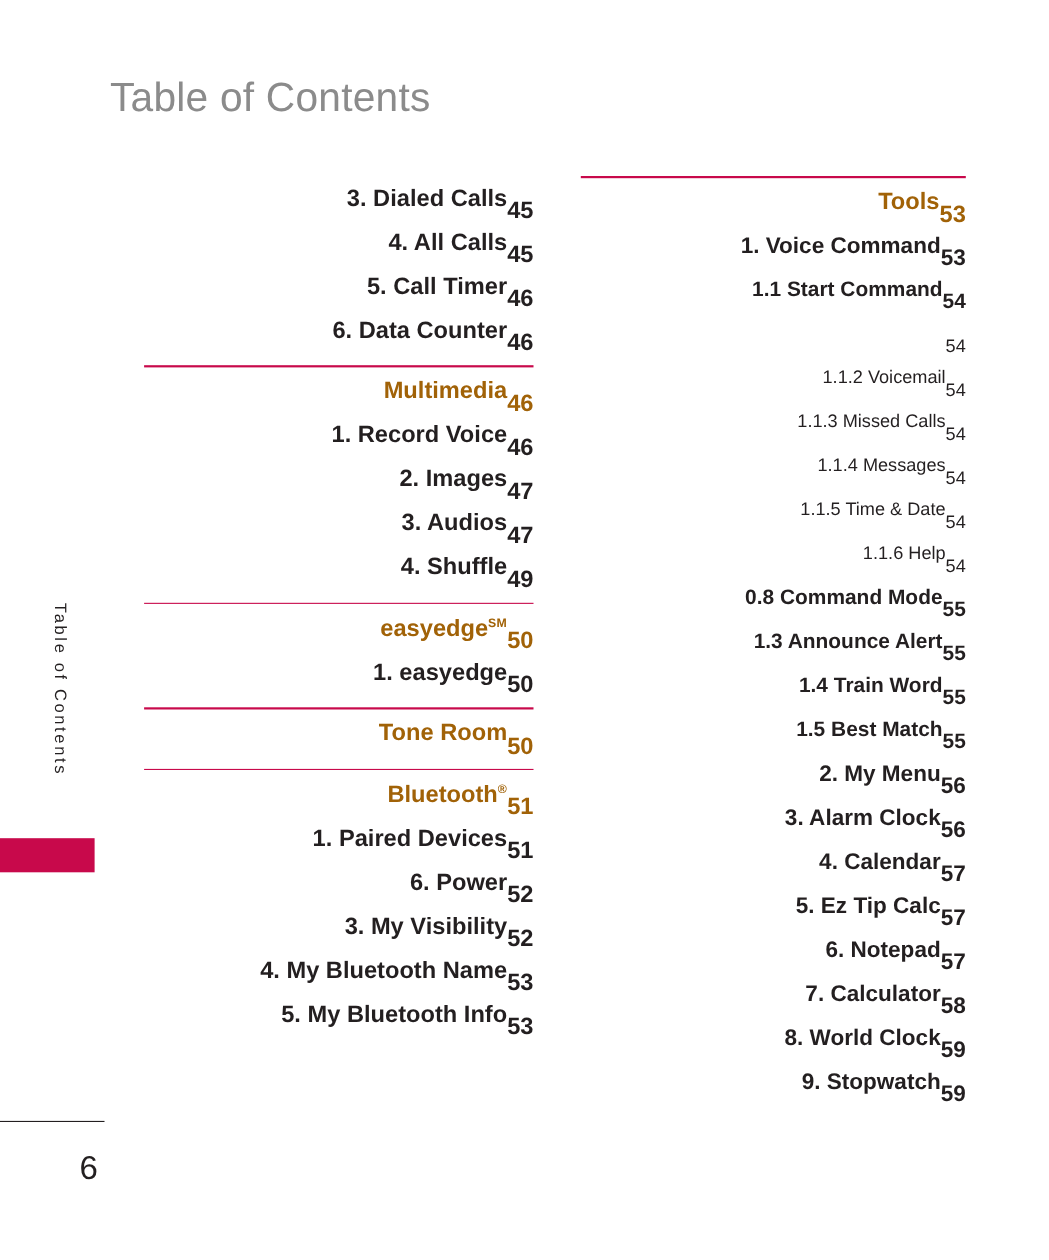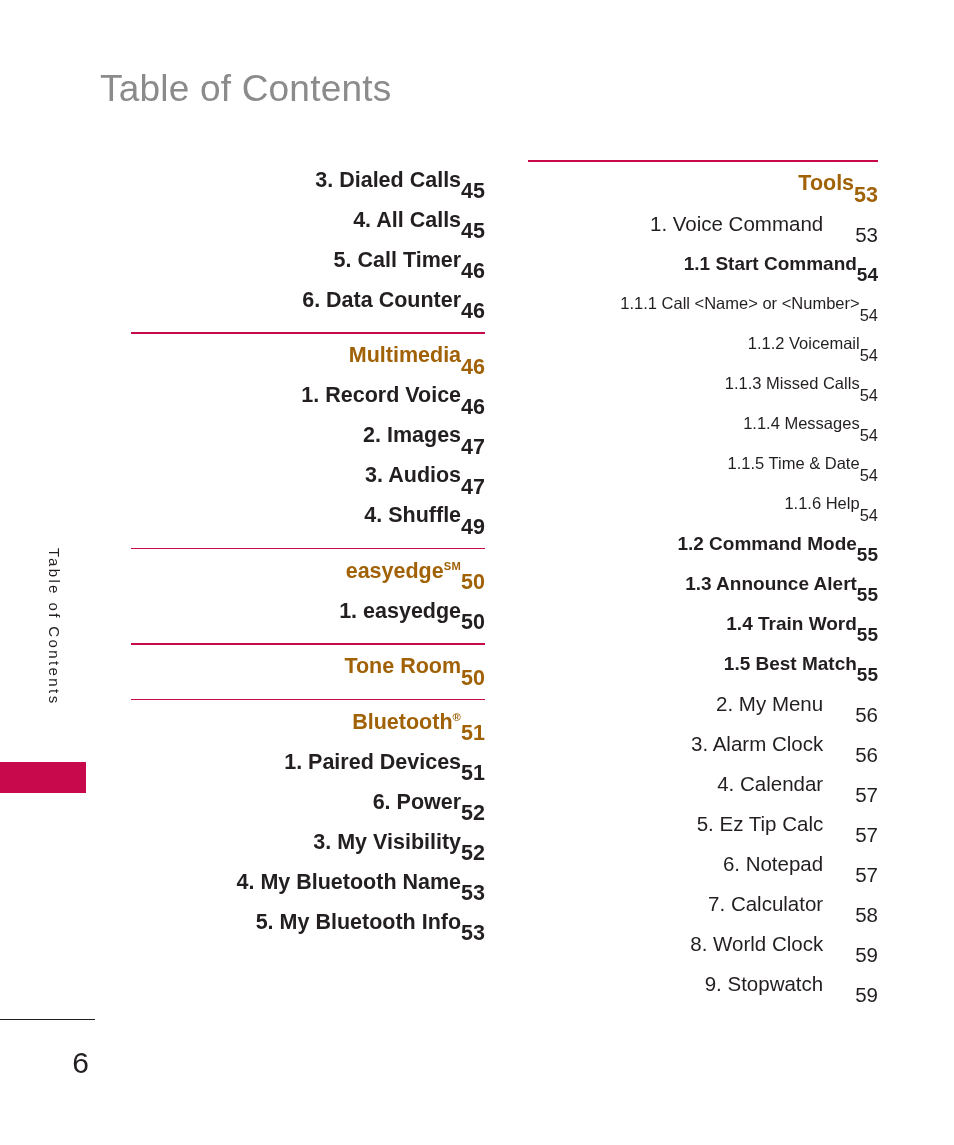--- a/index.html
+++ b/index.html
@@ -108,25 +108,24 @@
   }
   .lvl-1 {
     font-size: 21.5px;
     font-weight: 700;
     padding-left: 34px;
     height: 40px;
     align-items: center;
   }
   .r-1 {
     font-size: 20.5px;
-    font-weight: 400;
+    font-weight: 700;
     padding-left: 12px;
     height: 40px;
     align-items: center;
-    gap: 32px;
   }
   .r-2 {
     font-size: 19px;
     font-weight: 700;
     padding-left: 22px;
     height: 40px;
     align-items: center;
   }
   .r-3 {
     font-size: 16.5px;
@@ -244,21 +243,20 @@
     </div>
     <div class="toc-row r-1">
       <span class="row-label">1. Voice Command</span>
       <span class="row-page">53</span>
     </div>
     <div class="toc-row r-2">
       <span class="row-label">1.1 Start Command</span>
       <span class="row-page">54</span>
     </div>
     <div class="toc-row r-3">
-      <span class="row-label">1.1.1  Call &lt;Name&gt; or &lt;Number&gt;</span>
       <span class="row-page">54</span>
     </div>
     <div class="toc-row r-3">
       <span class="row-label">1.1.2 Voicemail</span>
       <span class="row-page">54</span>
     </div>
     <div class="toc-row r-3">
       <span class="row-label">1.1.3 Missed Calls</span>
       <span class="row-page">54</span>
     </div>
@@ -268,21 +266,21 @@
     </div>
     <div class="toc-row r-3">
       <span class="row-label">1.1.5 Time &amp; Date</span>
       <span class="row-page">54</span>
     </div>
     <div class="toc-row r-3">
       <span class="row-label">1.1.6 Help</span>
       <span class="row-page">54</span>
     </div>
     <div class="toc-row r-2">
-      <span class="row-label">1.2 Command Mode</span>
+      <span class="row-label">0.8 Command Mode</span>
       <span class="row-page">55</span>
     </div>
     <div class="toc-row r-2">
       <span class="row-label">1.3 Announce Alert</span>
       <span class="row-page">55</span>
     </div>
     <div class="toc-row r-2">
       <span class="row-label">1.4 Train Word</span>
       <span class="row-page">55</span>
     </div>

